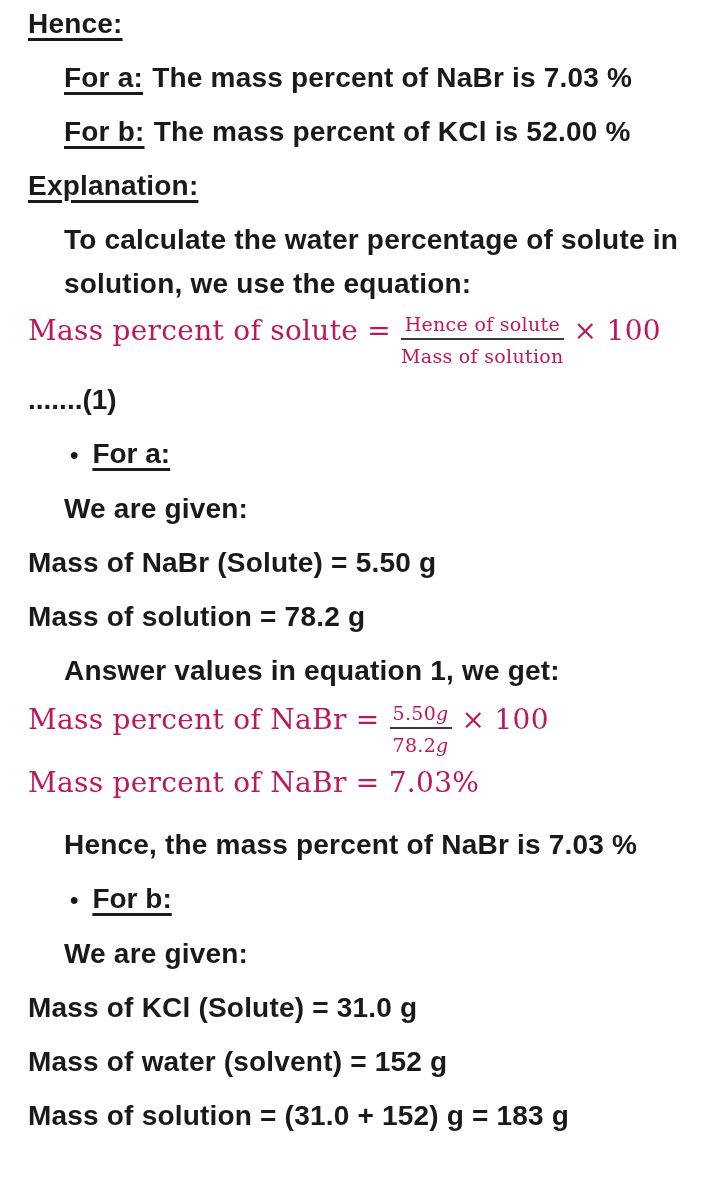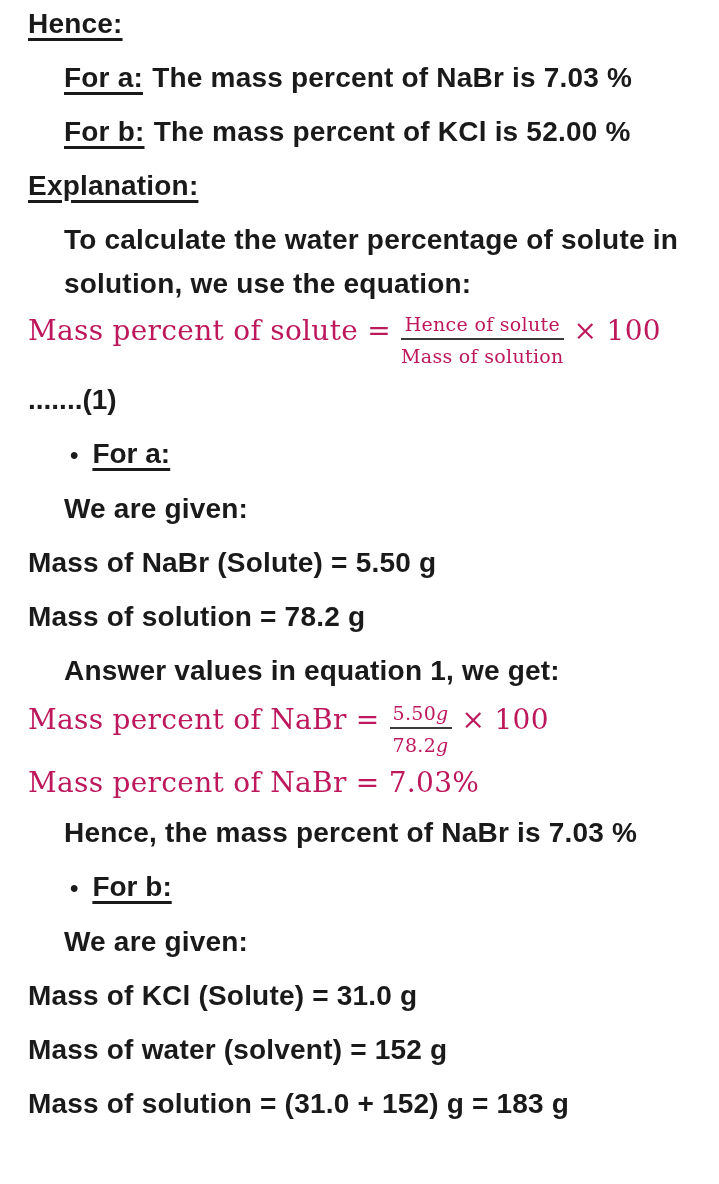--- a/index.html
+++ b/index.html
@@ -83,21 +83,21 @@
     margin: 0 0 10px 0;
     padding-left: 42px;
     display: flex;
     align-items: baseline;
   }
   .bullet-dot {
     font-size: 24px;
     margin-right: 14px;
     text-decoration: none;
   }
-  .result-equation { margin-bottom: 12px; }
+  .result-equation { margin-bottom: 24px; }
   .conclusion { margin-bottom: 10px; }
 </style>
 </head>
 <body>
 
 <div class="page">
 
   <p class="heading"><span class="u">Hence:</span></p>
 
   <p class="line bold"><span class="u result-label">For a:</span><span>The mass percent of NaBr is 7.03 %</span></p>

